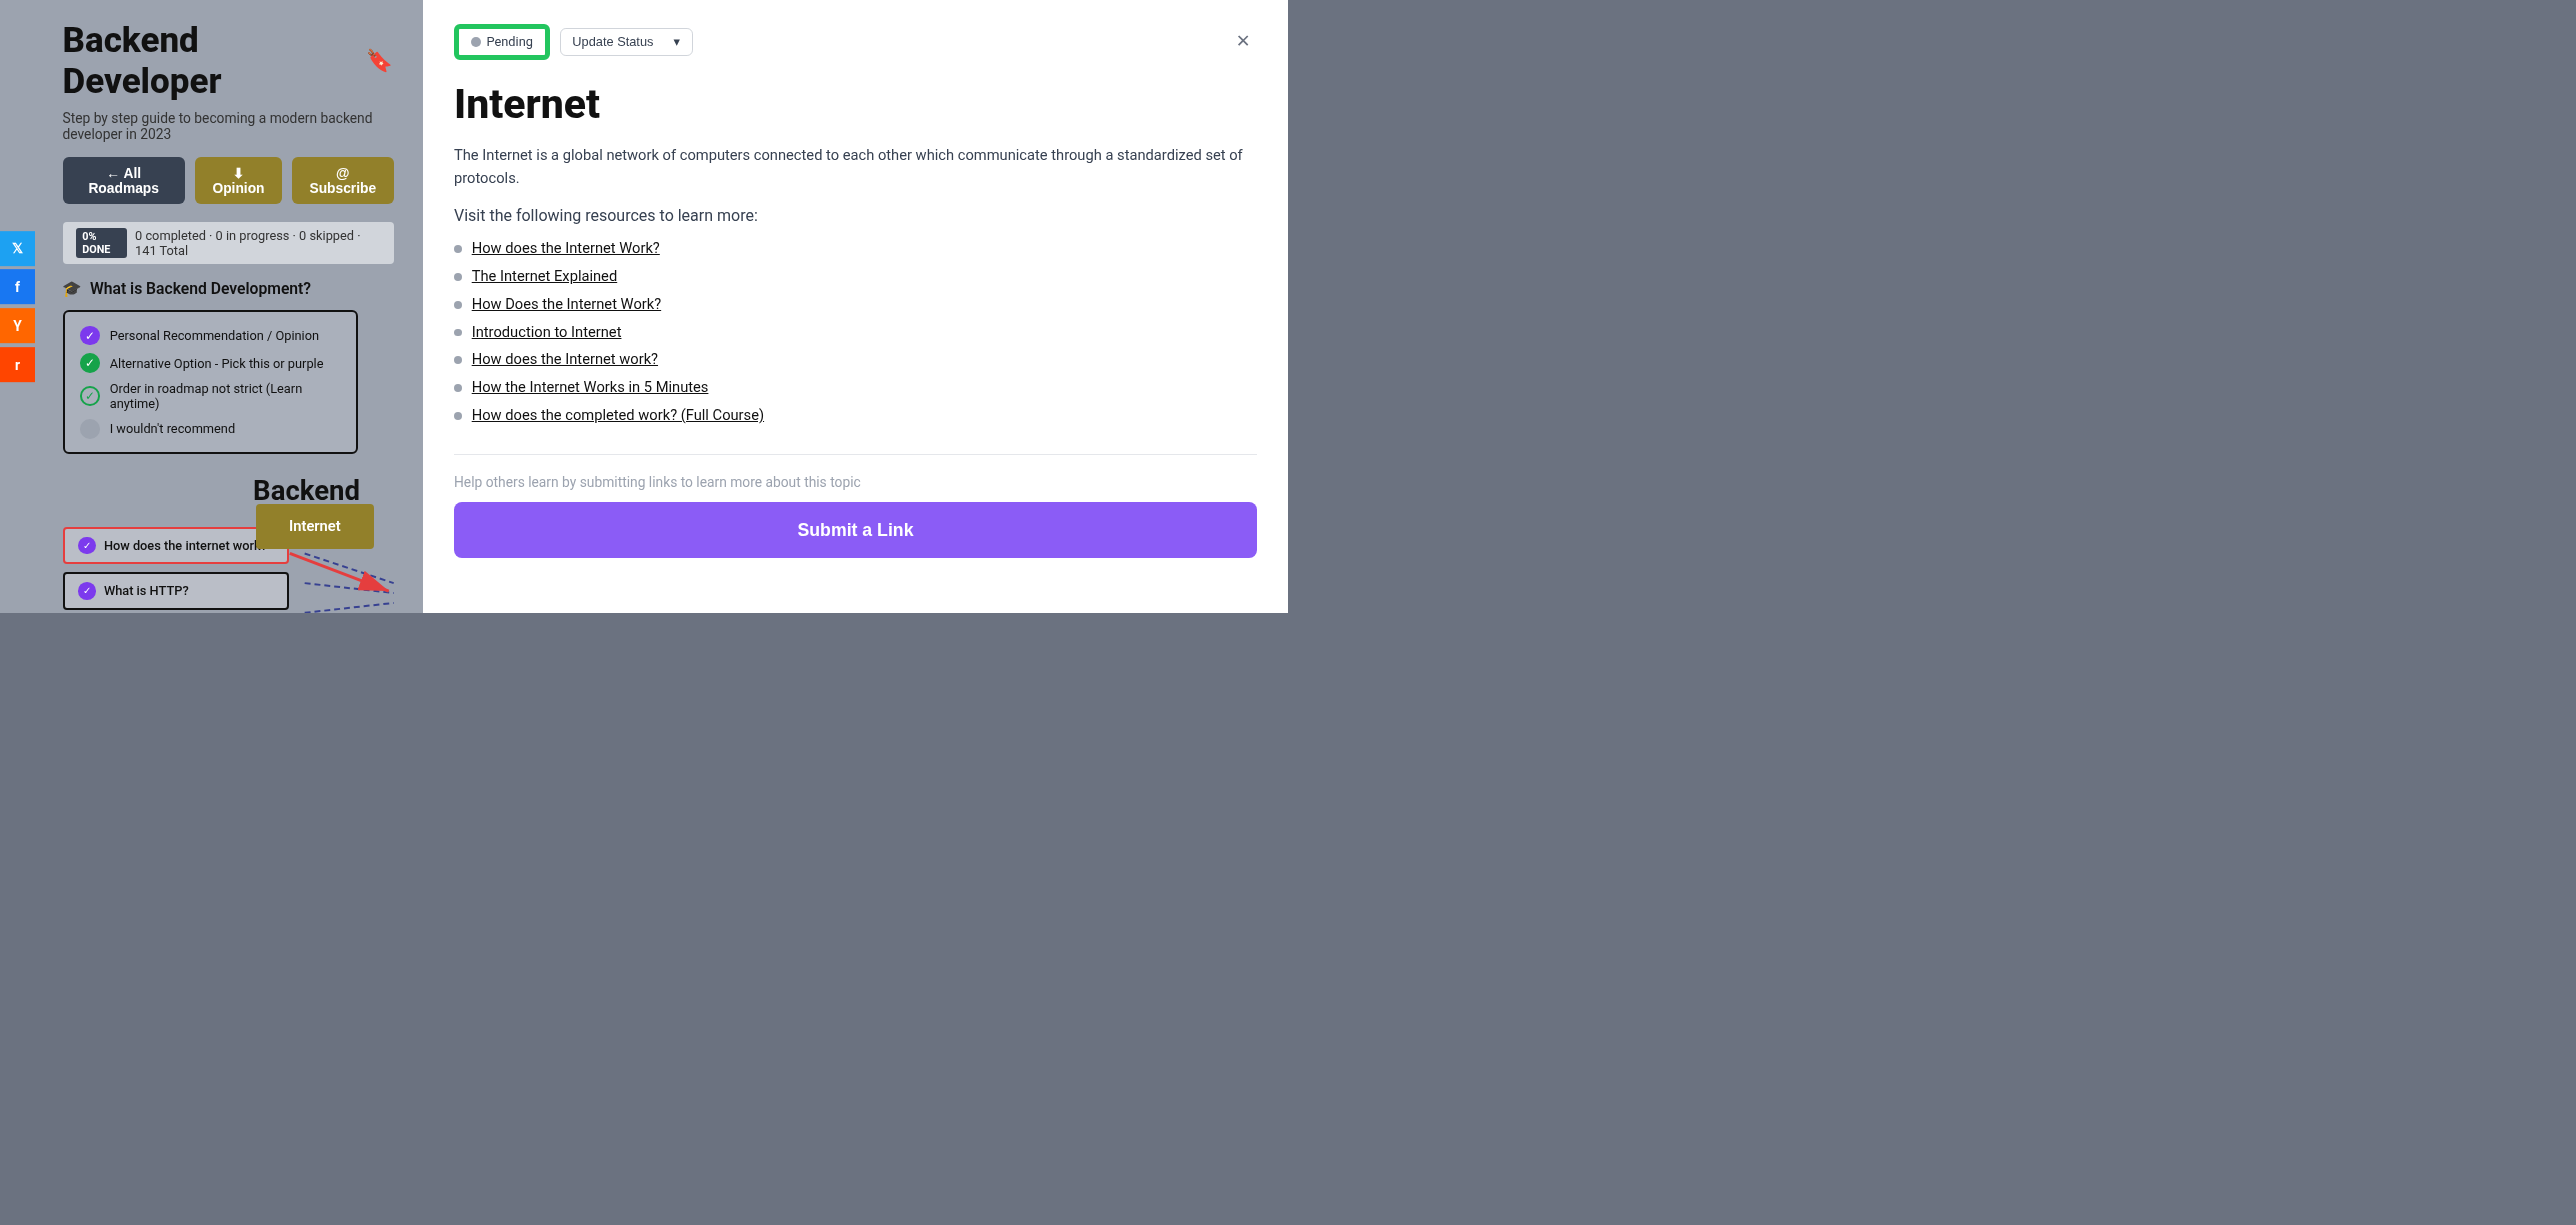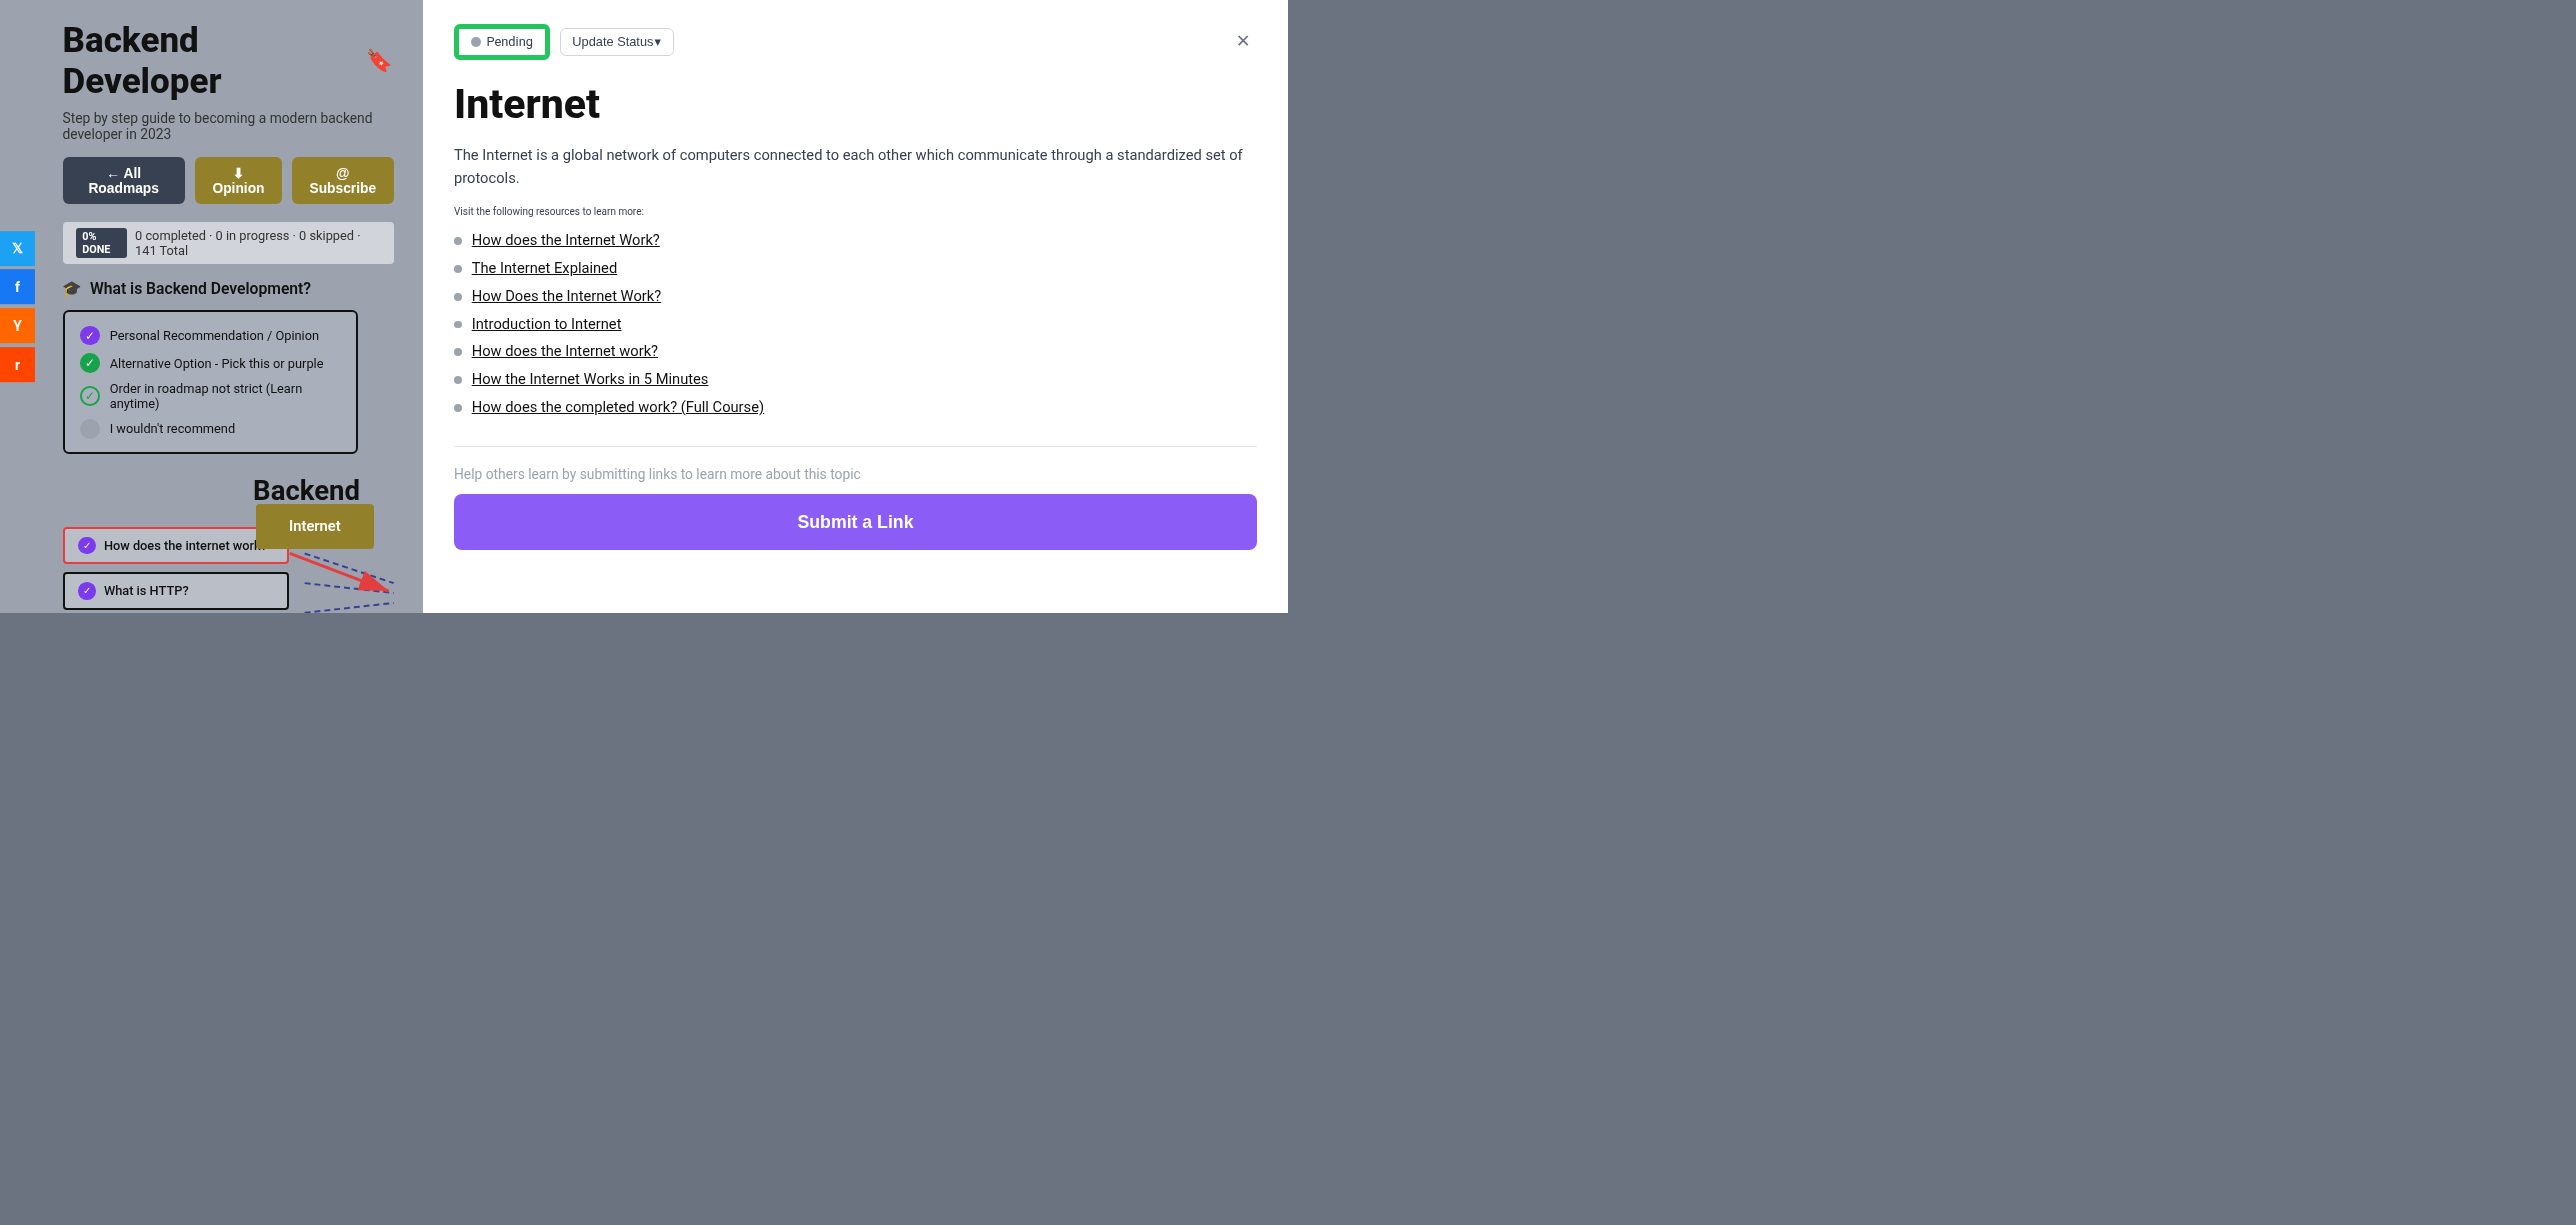--- a/index.html
+++ b/index.html
@@ -282,21 +282,21 @@
     .status-dot {
       width: 9.8px;
       height: 9.8px;
       border-radius: 50%;
       background: #9ca3af;
     }
 
     .update-status-btn {
       display: flex;
       align-items: center;
-      gap: 1px;
+      gap: 20px;
       border: 1px solid #d1d5db;
       border-radius: 5.9px;
       padding: 5.9px 11.8px;
       font-size: 12.8px;
       color: #374151;
       background: #fff;
       cursor: pointer;
     }
 
     .close-btn {
@@ -320,21 +320,21 @@
     }
 
     .panel-description {
       font-size: 14.7px;
       color: #374151;
       line-height: 1.6;
       margin-bottom: 15.7px;
     }
 
     .resources-label {
-      font-size: 10px;
+      font-size: 16px;
       color: #374151;
       margin-bottom: 13.8px;
     }
 
     .resource-list {
       list-style: none;
       margin-bottom: 29.5px;
     }
 
     .resource-item {

